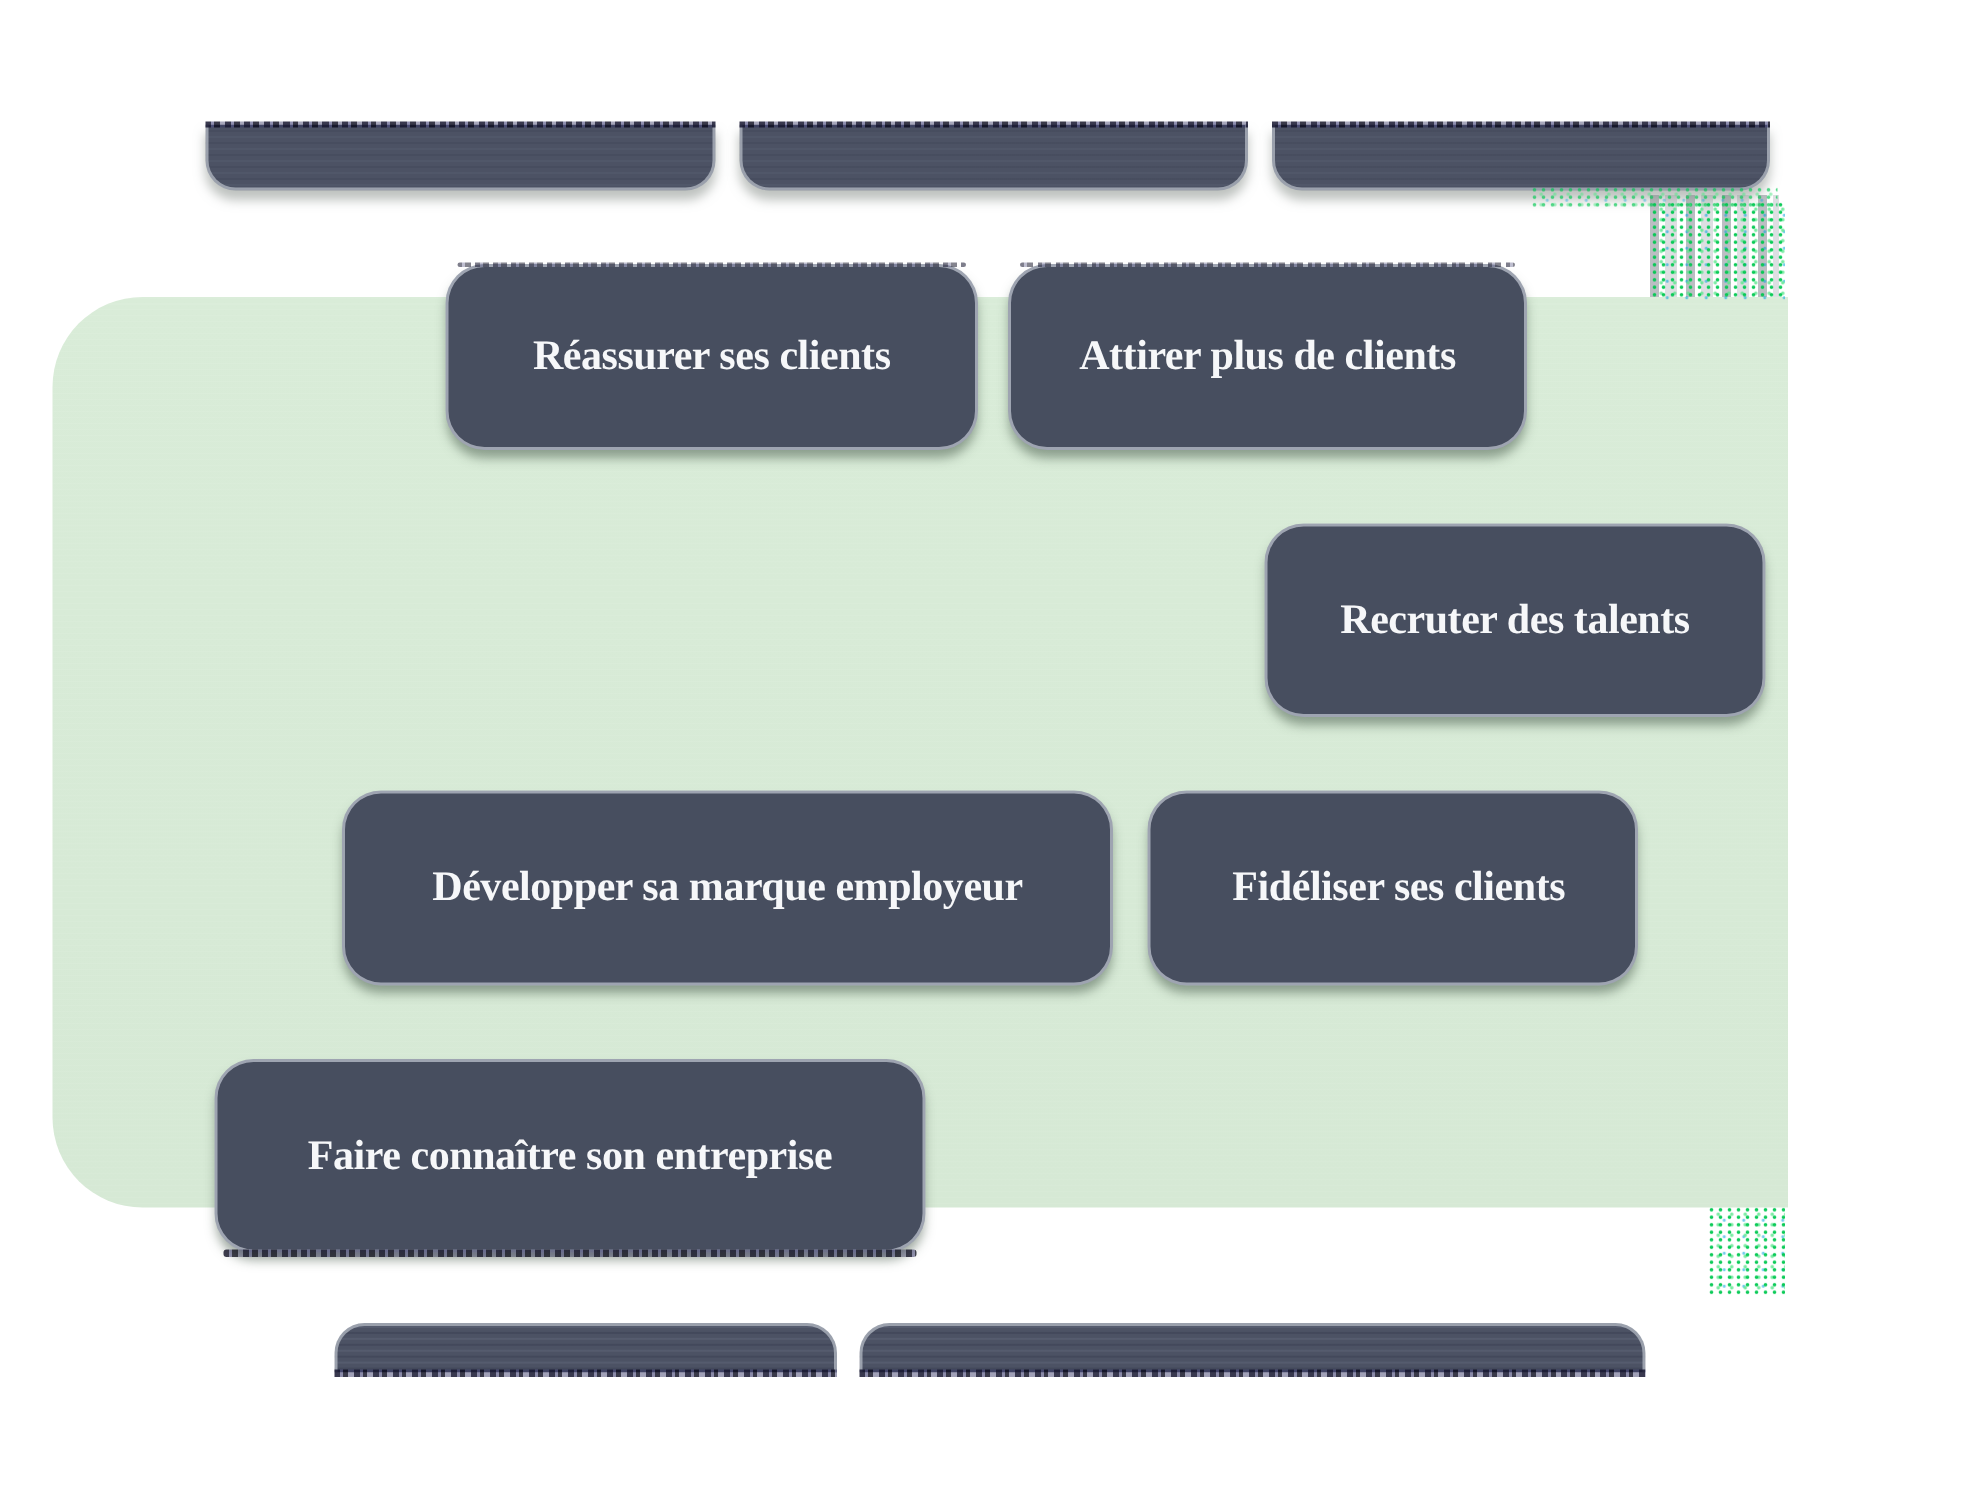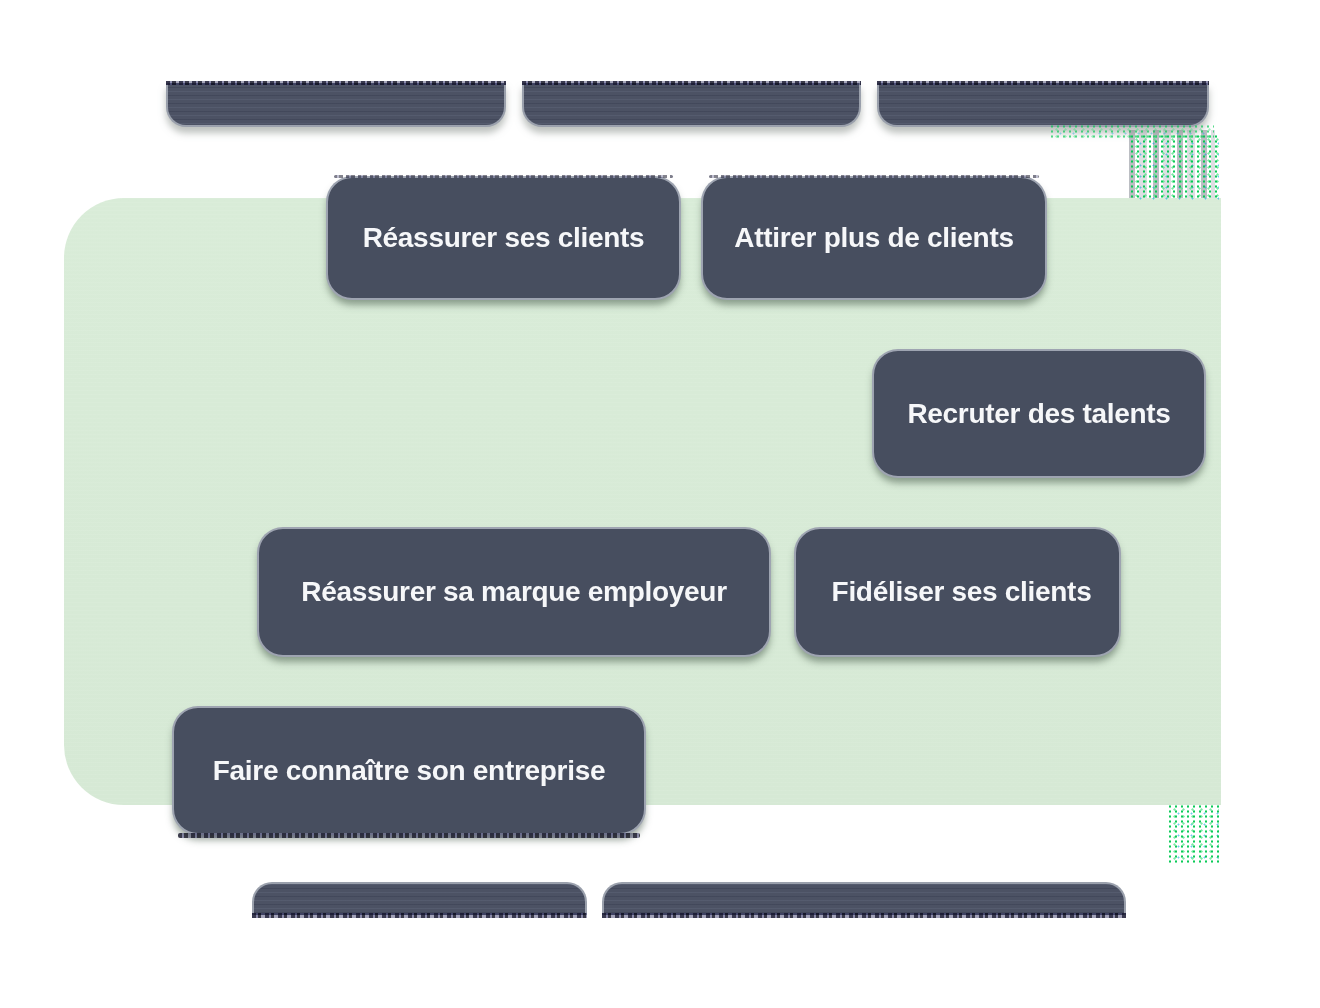--- a/index.html
+++ b/index.html
@@ -1,21 +1,21 @@
 <!DOCTYPE html>
 <html style="--page_bg: #ffffff; --panel_bg: #d6e9d5; --card_bg: #474e5f; --card_border: #aeb4bf; --card_text: #f6f7f9; --artifact_green: #22c55e;"><head>
 <meta charset="utf-8">
 <style>
   :root{
     --page_bg:#ffffff; --panel_bg:#d6e9d5; --card_bg:#474e5f;
     --card_border:#aeb4bf; --card_text:#f6f7f9; --artifact_green:#22c55e;
   }
   html,body{margin:0;padding:0;background:var(--page_bg);}
   .stage{position:relative;width:1192px;height:1008px;background:var(--page_bg);overflow:hidden;
-         font-family:Liberation Sans, sans-serif;margin-left:29px;}
+         font-family:Liberation Serif, serif;}
   .panel{position:absolute;left:35px;top:198px;width:1252px;height:607px;border-radius:60px;
          background:linear-gradient(180deg,#d9ecd8,var(--panel_bg));z-index:1;}
   .panel::after{content:"";position:absolute;inset:0;border-radius:60px;
          background:repeating-linear-gradient(180deg,rgba(255,255,255,.05) 0 1px,transparent 1px 4px);}
   .btn{position:absolute;z-index:3;box-sizing:border-box;background:var(--card_bg);
        border:2px solid rgba(174,180,191,.85);border-radius:26px;
        color:var(--card_text);font-size:28px;font-weight:700;letter-spacing:-.3px;
        display:flex;align-items:center;justify-content:center;text-align:center;
        white-space:nowrap;padding:0 12px;
        box-shadow:0 6px 7px -1px rgba(62,82,66,.5);cursor:pointer;}
@@ -50,21 +50,21 @@
   <div class="cutbar top" style="left:493px;width:339px;"></div>
   <div class="cutbar top" style="left:848px;width:332px;"></div>
 
   <div class="panel"></div>
 
   <div class="btn noise-top" style="left:297px;top:176px;width:355px;height:124px;">Réassurer ses clients</div>
   <div class="btn noise-top" style="left:672px;top:176px;width:346px;height:124px;text-align:right;">Attirer plus de clients</div>
 
   <div class="btn" style="left:843px;top:349px;width:334px;height:129px;">Recruter des talents</div>
 
-  <div class="btn" style="left:228px;top:527px;width:514px;height:130px;">Réassurer sa marque employeur</div>
+  <div class="btn" style="left:228px;top:527px;width:514px;height:130px;">Développer sa marque employeur</div>
   <div class="btn" style="left:765px;top:527px;width:327px;height:130px;padding-left:20px;">Fidéliser ses clients</div>
 
   <div class="btn noise-bottom" style="left:143px;top:706px;width:474px;height:129px;">Faire connaître son entreprise</div>
 
   <div class="cutbar bottom" style="left:223px;width:335px;"></div>
   <div class="cutbar bottom" style="left:573px;width:524px;"></div>
 
   <div class="graystreaks" style="left:1100px;top:130px;width:86px;height:68px;"></div>
   <div class="speckle" style="left:1100px;top:134px;width:90px;height:66px;"></div>
   <div class="speckle" style="left:1020px;top:124px;width:165px;height:14px;opacity:.7;"></div>

